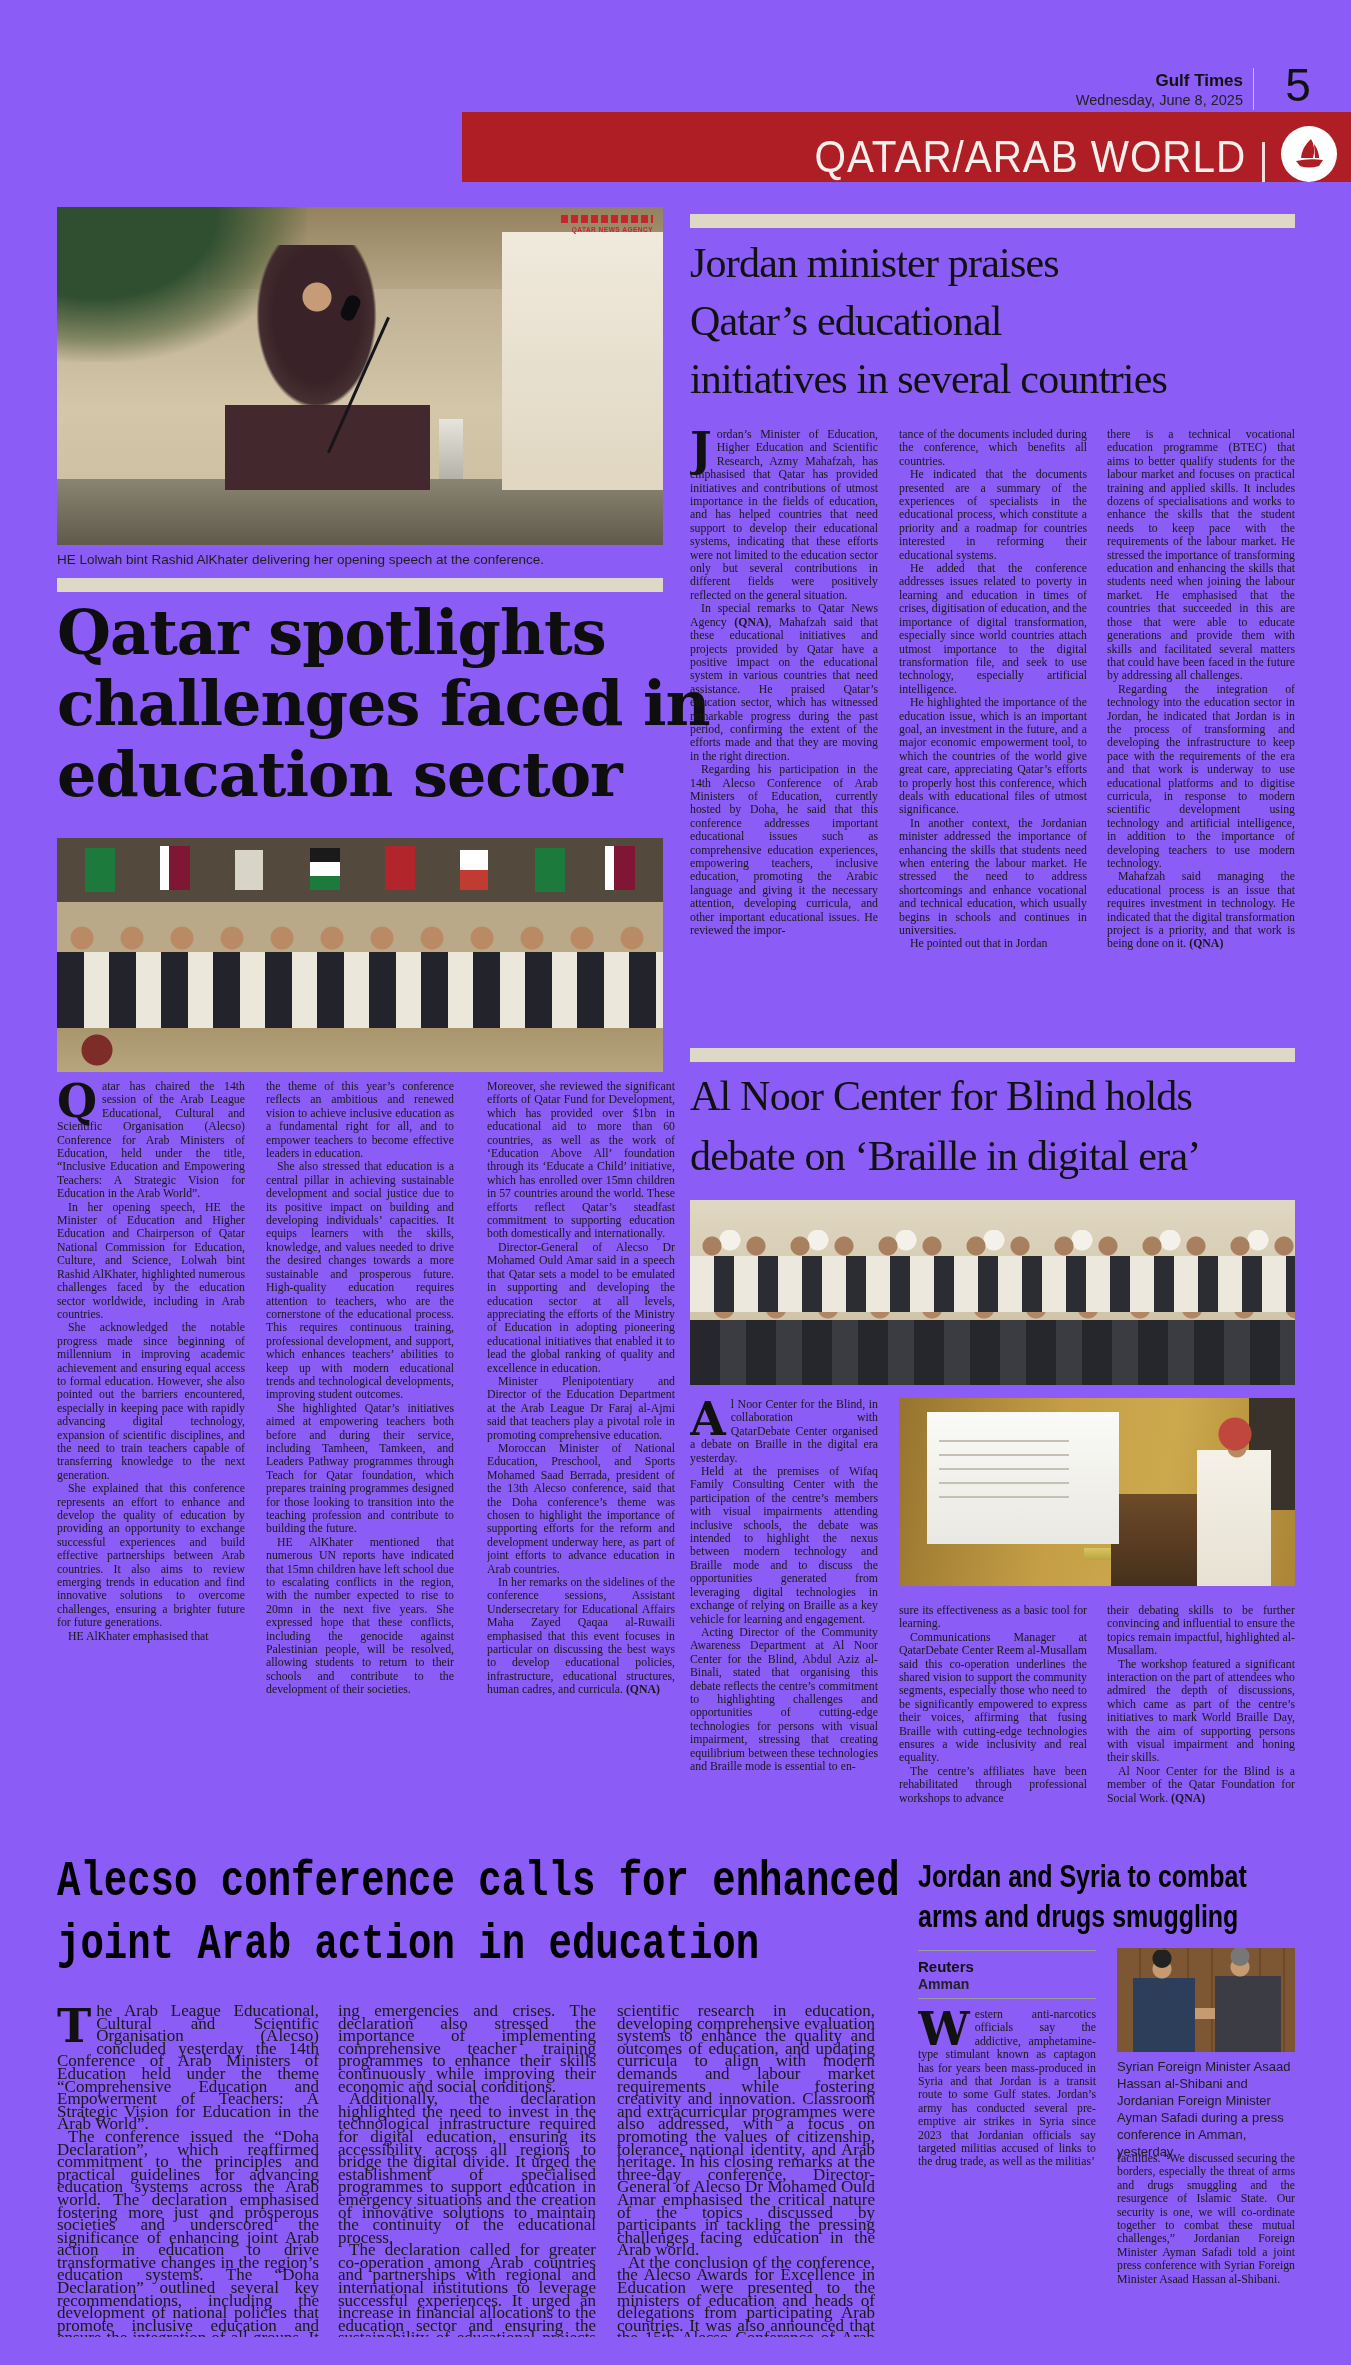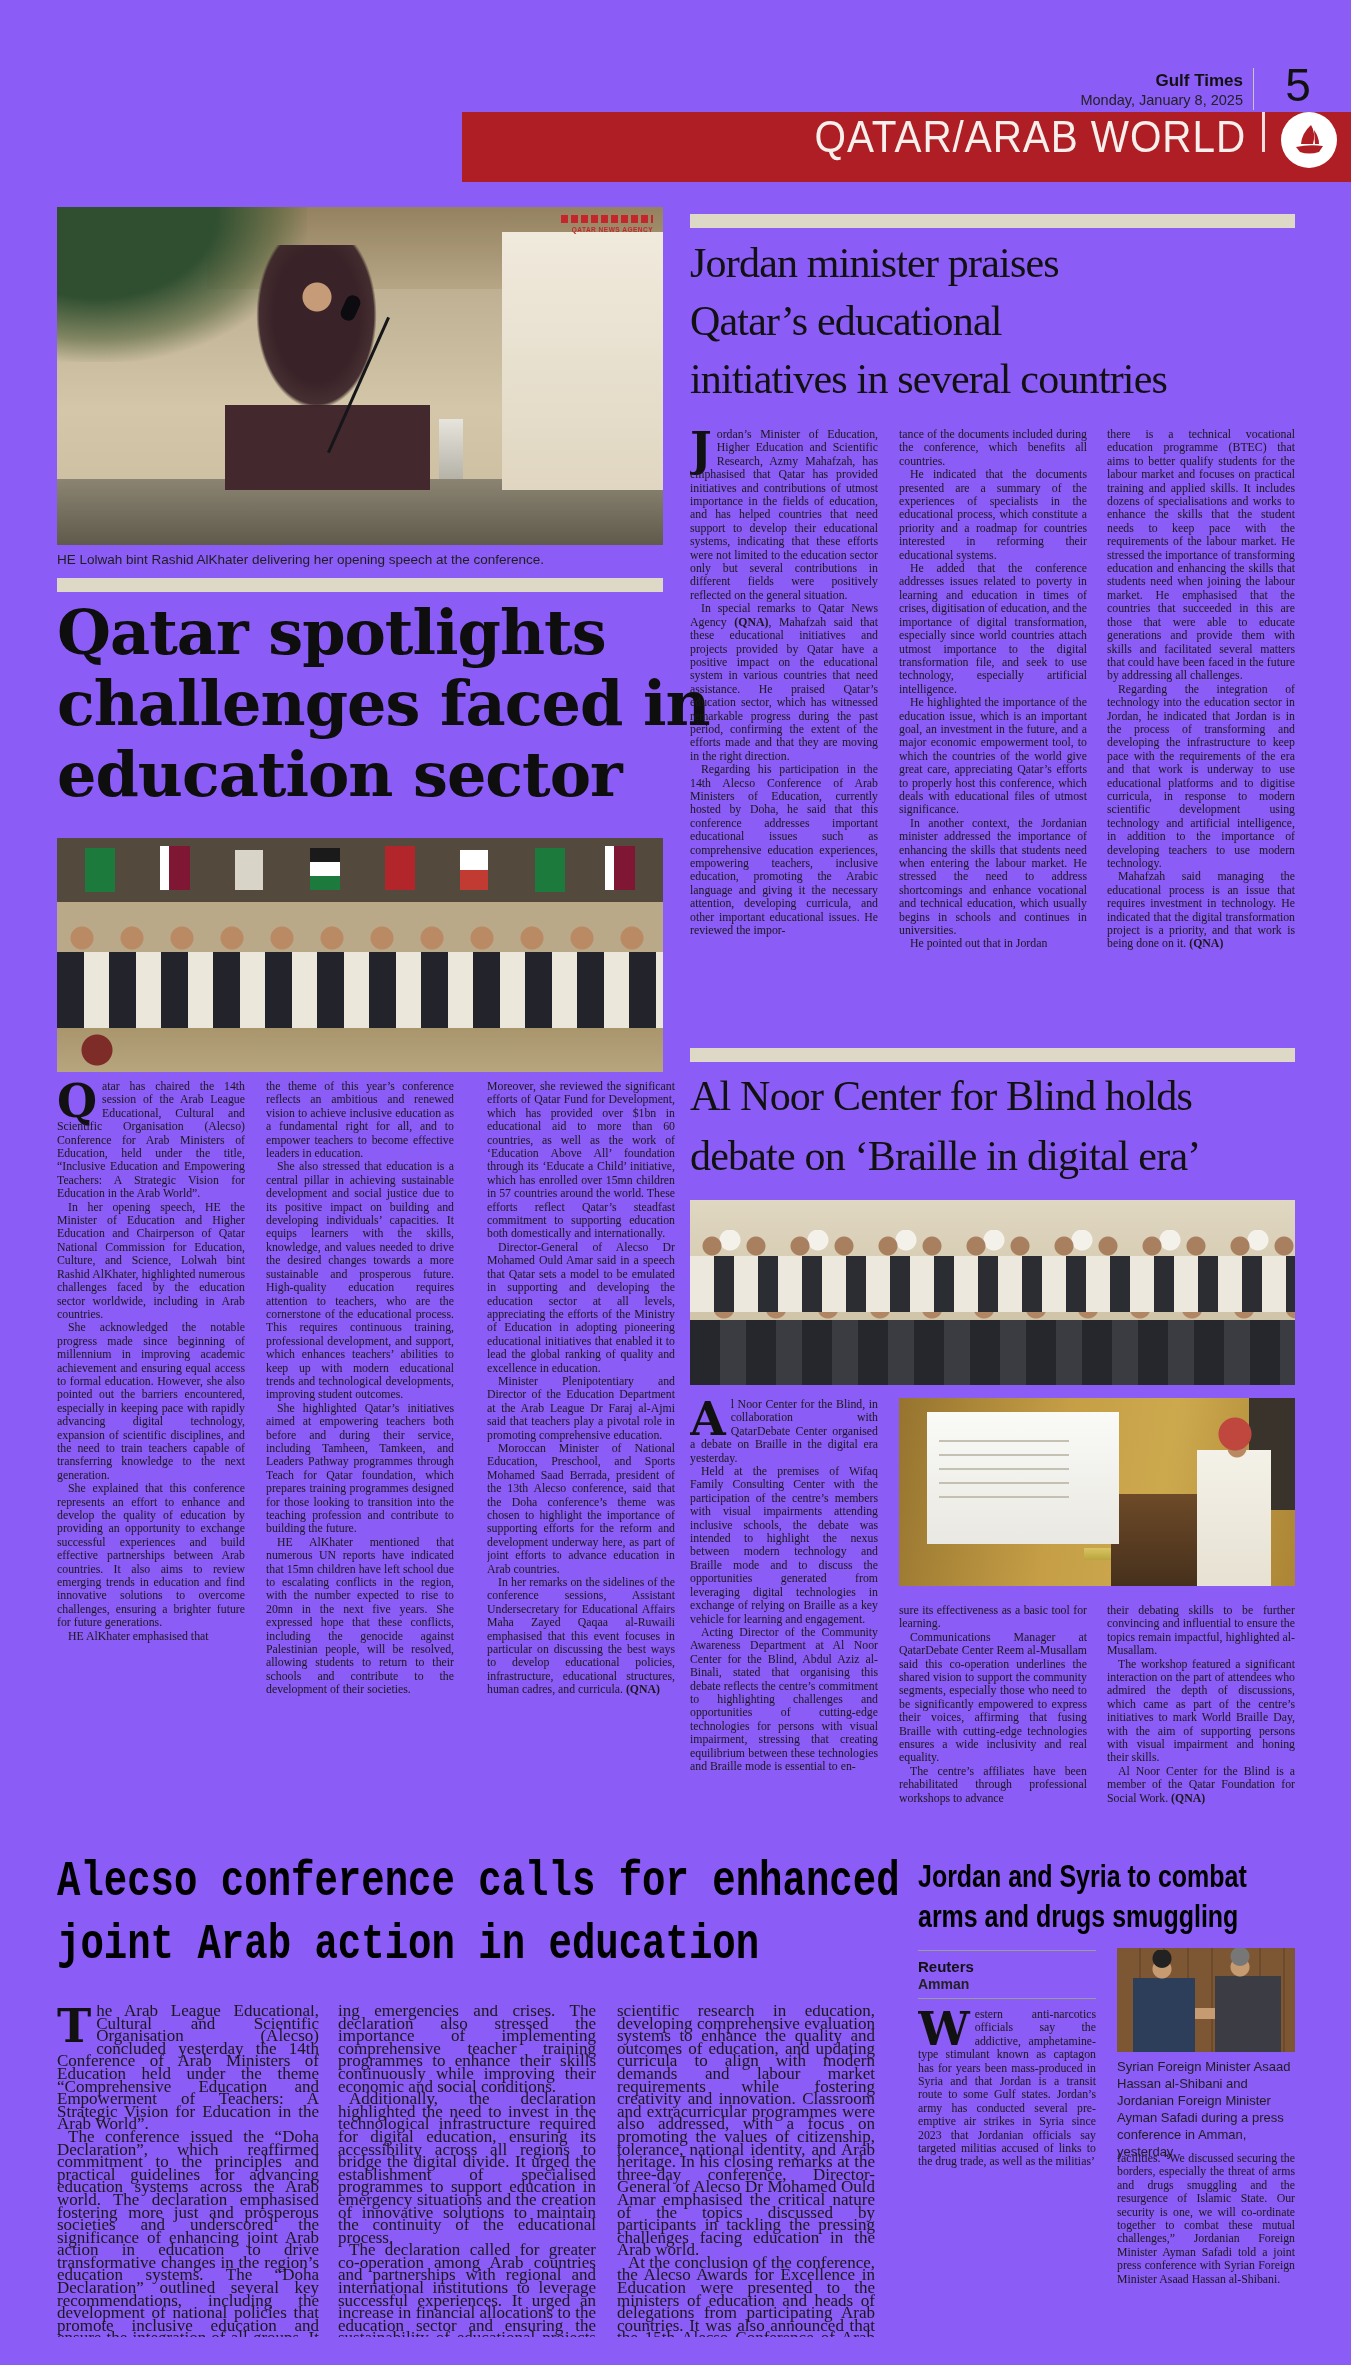--- a/index.html
+++ b/index.html
@@ -7,21 +7,21 @@
         font-family:"Liberation Sans",sans-serif;color:#1b1b1b;}
   .abs{position:absolute;}
   
   .hdr-meta{position:absolute;right:108px;top:70px;text-align:right;line-height:1.25;}
   .hdr-paper{font-weight:700;font-size:17px;color:#111;}
   .hdr-date{font-size:14.5px;color:#222;}
   .hdr-rule{position:absolute;left:1253px;top:68px;width:1px;height:42px;background:#c6c6c6;}
   .hdr-page{position:absolute;left:1262px;top:58px;width:72px;text-align:center;font-size:46px;color:#111;}
   
   .banner{position:absolute;left:462px;top:112px;width:889px;height:70px;background:#ae1e24;
-          display:flex;align-items:flex-start;justify-content:flex-end;gap:16px;padding-right:14px;box-sizing:border-box;}
+          display:flex;align-items:flex-end;justify-content:flex-end;gap:16px;padding-right:14px;box-sizing:border-box;}
   .banner-title{color:#f6efec;font-size:44px;letter-spacing:1px;transform:scaleX(.92);transform-origin:right center;white-space:nowrap;}
   .banner-sep{width:3px;height:40px;background:rgba(255,255,255,.85);}
   .banner-logo{width:56px;height:56px;border-radius:50%;background:#fff;display:flex;align-items:center;justify-content:center;flex:0 0 auto;}
   
   .beige-bar{position:absolute;height:14px;background:#ded9c6;}
   .hl p{margin:0;white-space:nowrap;}
   .serif-hl-lead{font-family:"DejaVu Serif","Liberation Serif",serif;font-weight:700;font-size:62px;line-height:71px;letter-spacing:-1px;color:#0e0e0e;}
   .serif-hl{font-family:"Liberation Serif",serif;font-weight:400;font-size:42px;line-height:58px;letter-spacing:-0.8px;color:#111;}
   .serif-hl2{font-family:"Liberation Serif",serif;font-weight:400;font-size:42px;line-height:60px;letter-spacing:-0.8px;color:#111;}
   .sans-hl p{margin:0;white-space:nowrap;transform:scaleX(.78);transform-origin:left center;}
@@ -101,21 +101,21 @@
     linear-gradient(#c79b72,#c79b72) 74px 60px/30px 11px no-repeat,
     repeating-linear-gradient(90deg,#7d5633 0 22px,#6d4a2b 22px 24px);}
 </style>
 </head>
 <body>
 
 <div id="page">
 
   <div class="hdr-meta">
     <div class="hdr-paper">Gulf Times</div>
-    <div class="hdr-date">Monday, January 8, 2025</div>
+    <div class="hdr-date">Wednesday, June 8, 2025</div>
   </div>
   <div class="hdr-rule"></div>
   <div class="hdr-page">5</div>
 
   <div class="banner">
     <span class="banner-title">QATAR/ARAB WORLD</span>
     <span class="banner-sep"></span>
     <span class="banner-logo">
       <svg width="40" height="40" viewBox="0 0 40 40">
         <path d="M22 5 Q13 13 12 24 L24 24 Q27 13 22 5 Z" fill="#ae1e24"></path>

